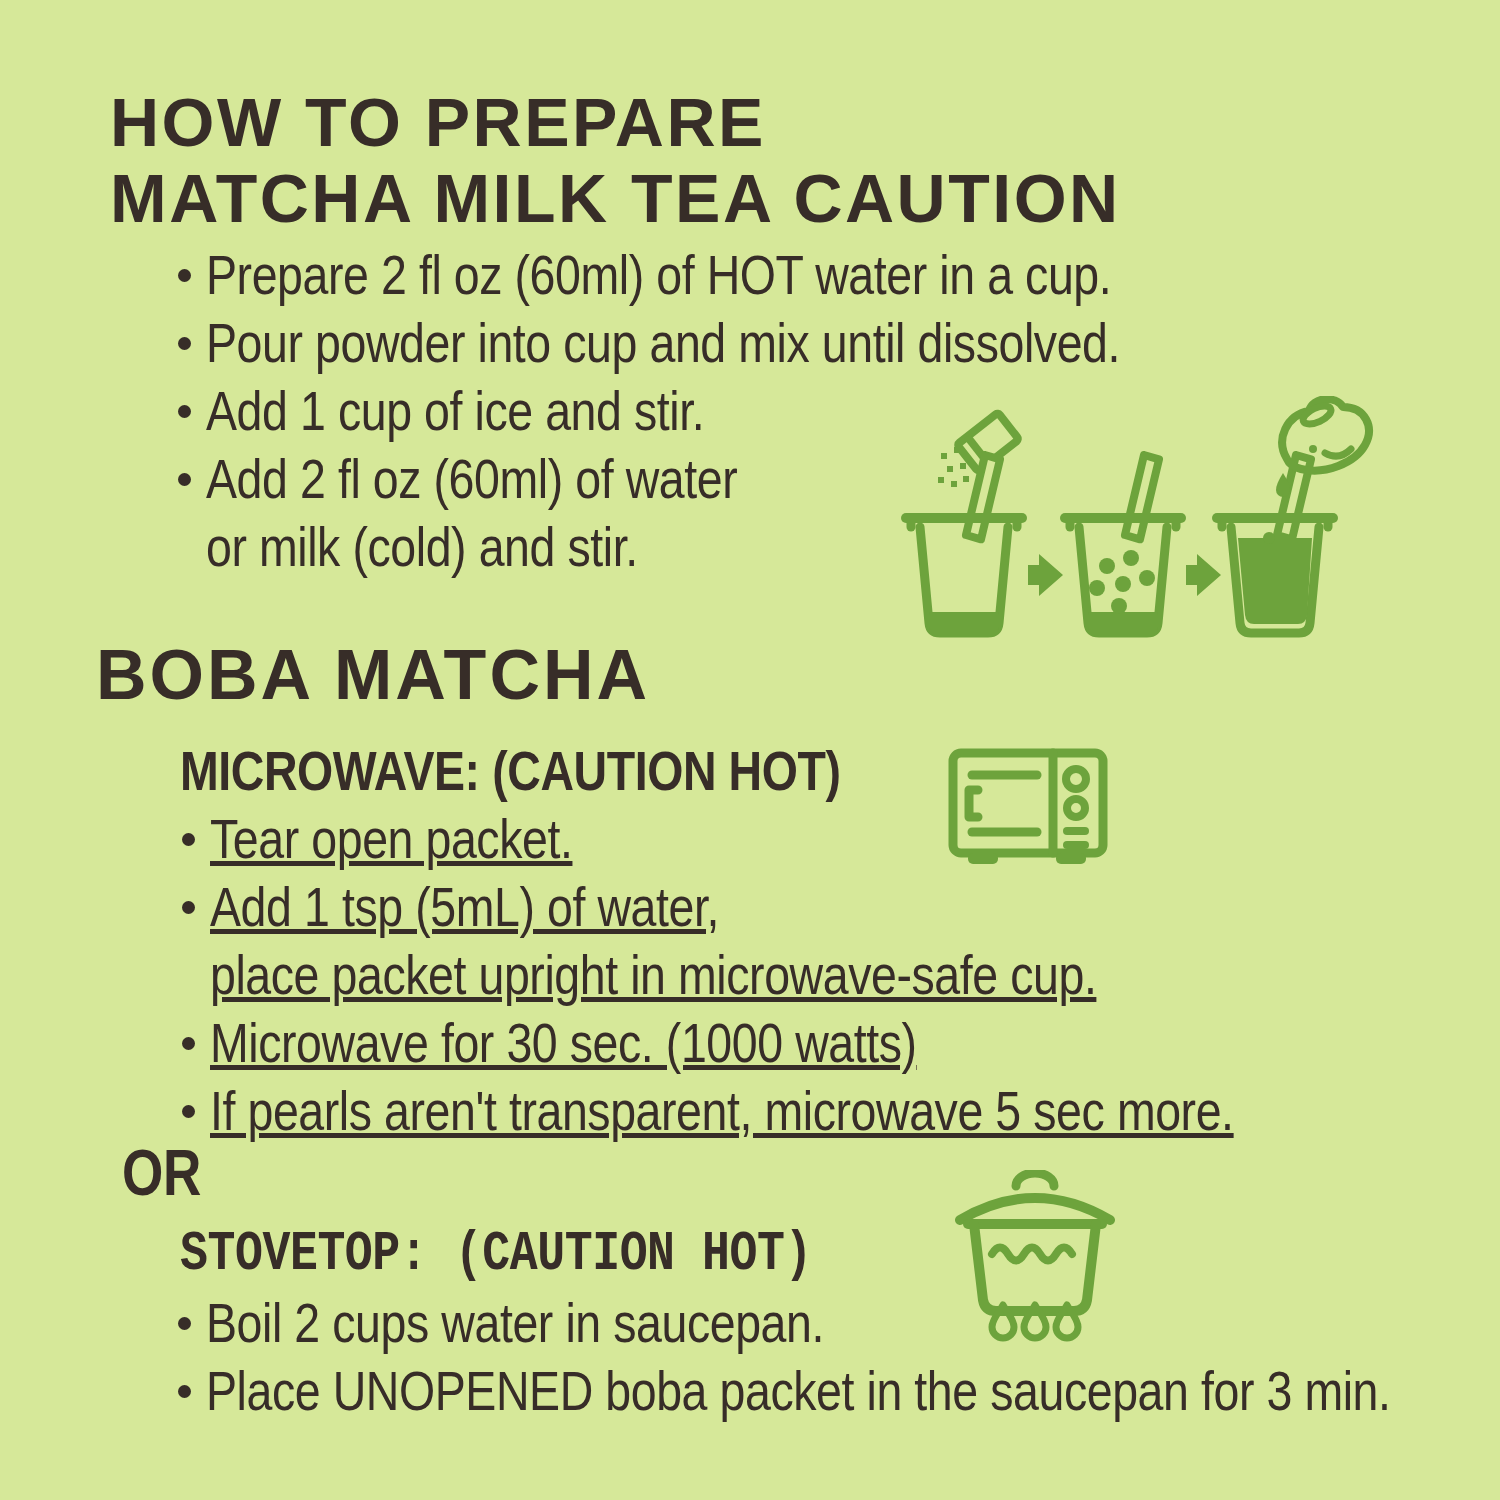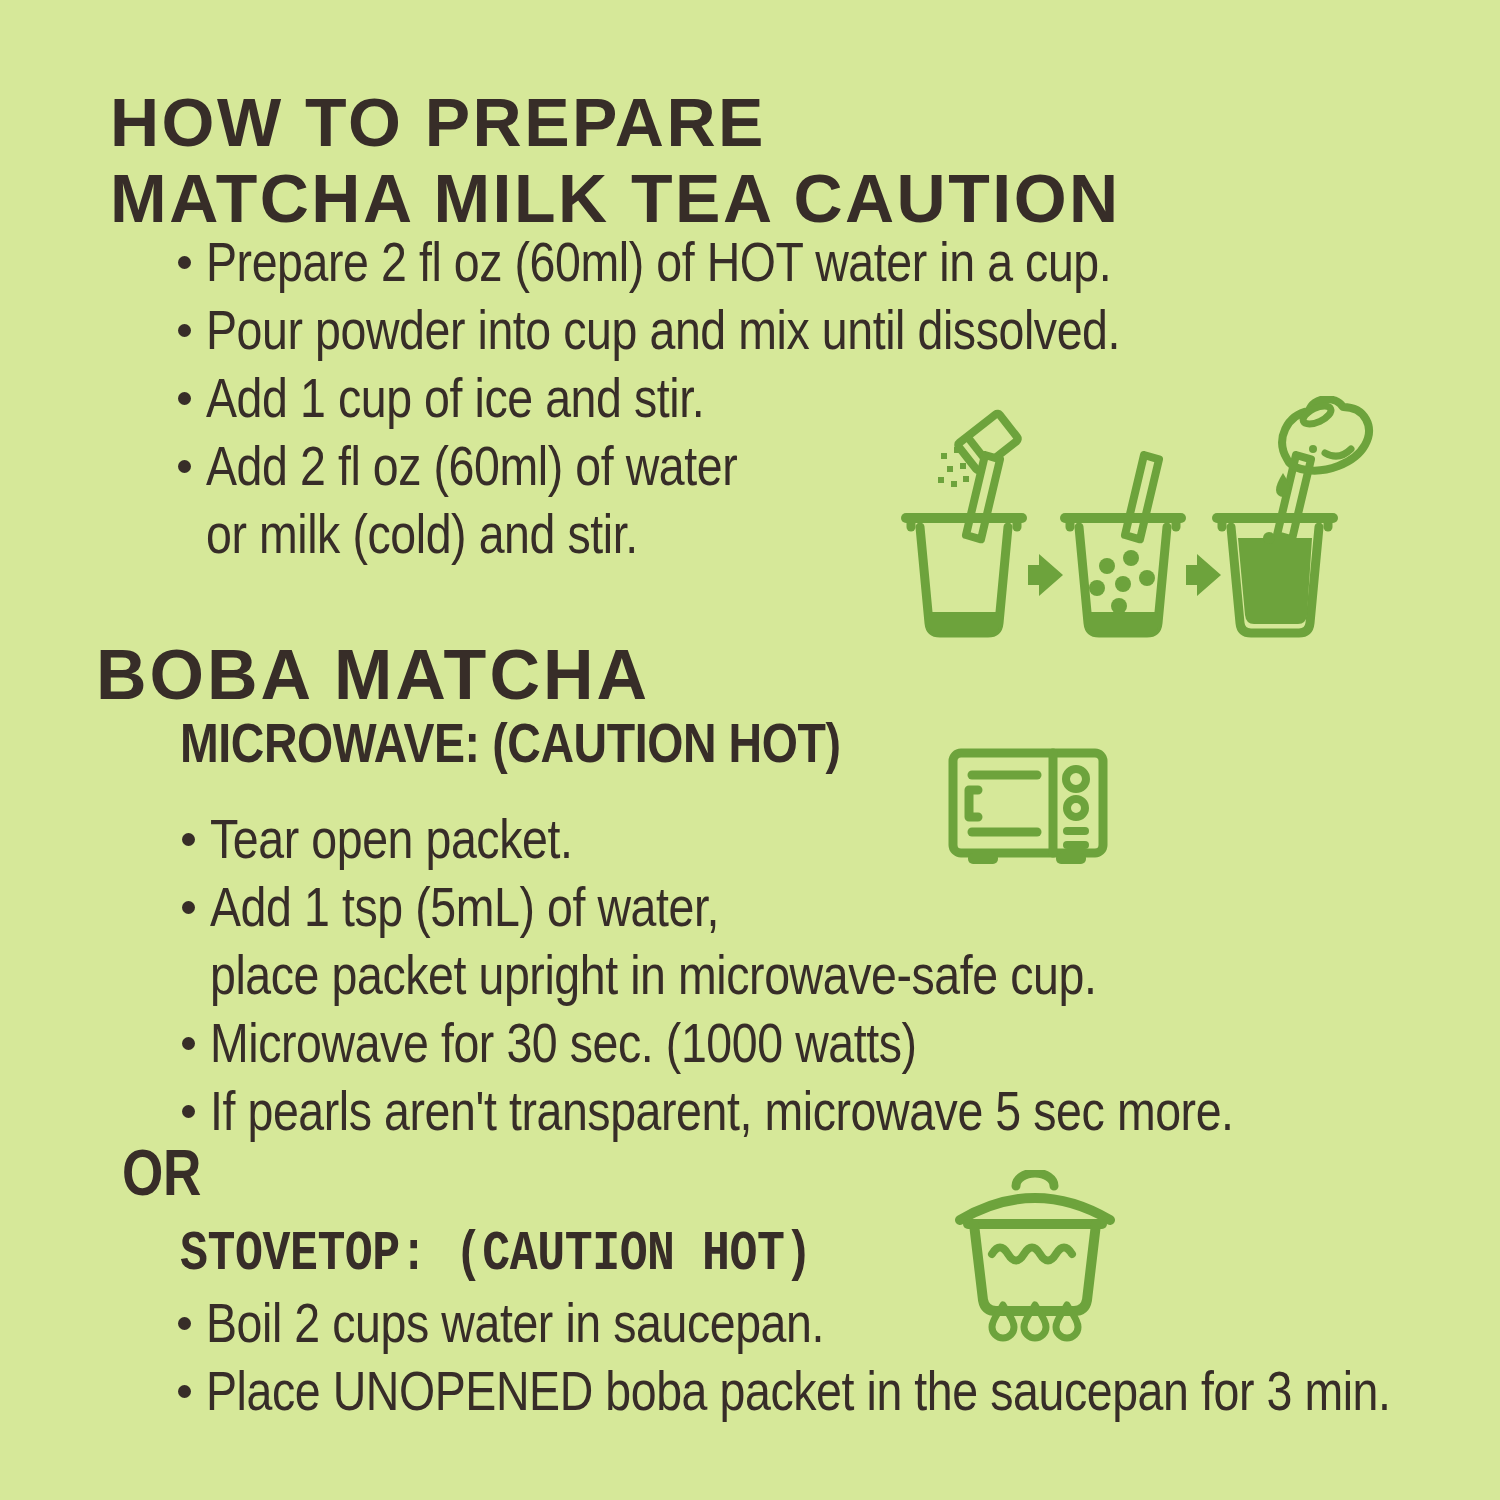--- a/index.html
+++ b/index.html
@@ -43,21 +43,21 @@
 </head>
 <body>
 
 <div class="panel">
 
   <div class="title">
     <div>HOW TO PREPARE</div>
     <div>MATCHA MILK TEA CAUTION</div>
   </div>
 
-  <div class="list" style="left:178px;top:227px;">
+  <div class="list" style="left:178px;top:240px;">
     <div class="line">
       <span class="dot"></span>
       <span class="cond">Prepare 2 fl oz (60ml) of HOT water in a cup.</span>
     </div>
     <div class="line">
       <span class="dot"></span>
       <span class="cond">Pour powder into cup and mix until dissolved.</span>
     </div>
     <div class="line">
       <span class="dot"></span>
@@ -139,25 +139,25 @@
           <circle cx="-12" cy="8" r="4" fill="currentColor" stroke="none"></circle>
           <path d="M0,12 q14,8 26,-4" fill="none" stroke="currentColor" stroke-width="7" stroke-linecap="round"></path>
           <path d="M-42,32 q7,11 7,17 a7,7 0 1,1 -14,0 q0,-6 7,-17 z" fill="currentColor" stroke="none"></path>
         </g>
       </g>
     </svg>
   </div>
 
   <div class="section-heading">BOBA MATCHA</div>
 
-  <div class="subhead" style="left:180px;top:708px;">
+  <div class="subhead" style="left:180px;top:736px;">
     <span class="cond">MICROWAVE: (CAUTION HOT)</span>
   </div>
 
-  <div class="list" style="left:182px;top:804px;">
+  <div class="list" style="left:182px;top:804px;text-decoration:underline;">
     <div class="line">
       <span class="dot"></span>
       <span class="cond">Tear open packet.</span>
     </div>
     <div class="line">
       <span class="dot"></span>
       <span class="cond">Add 1 tsp (5mL) of water,</span>
     </div>
     <div class="line">
       <span class="indent"></span>

